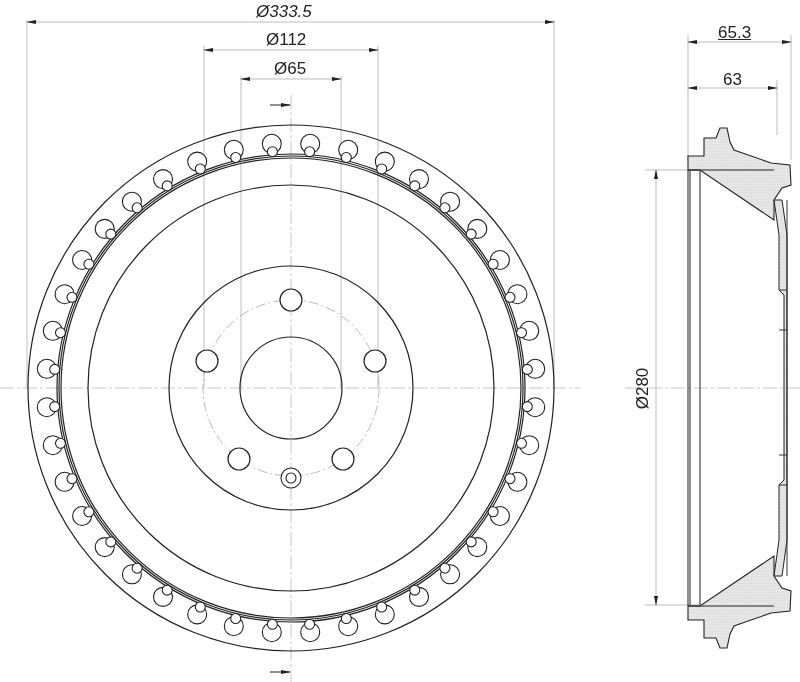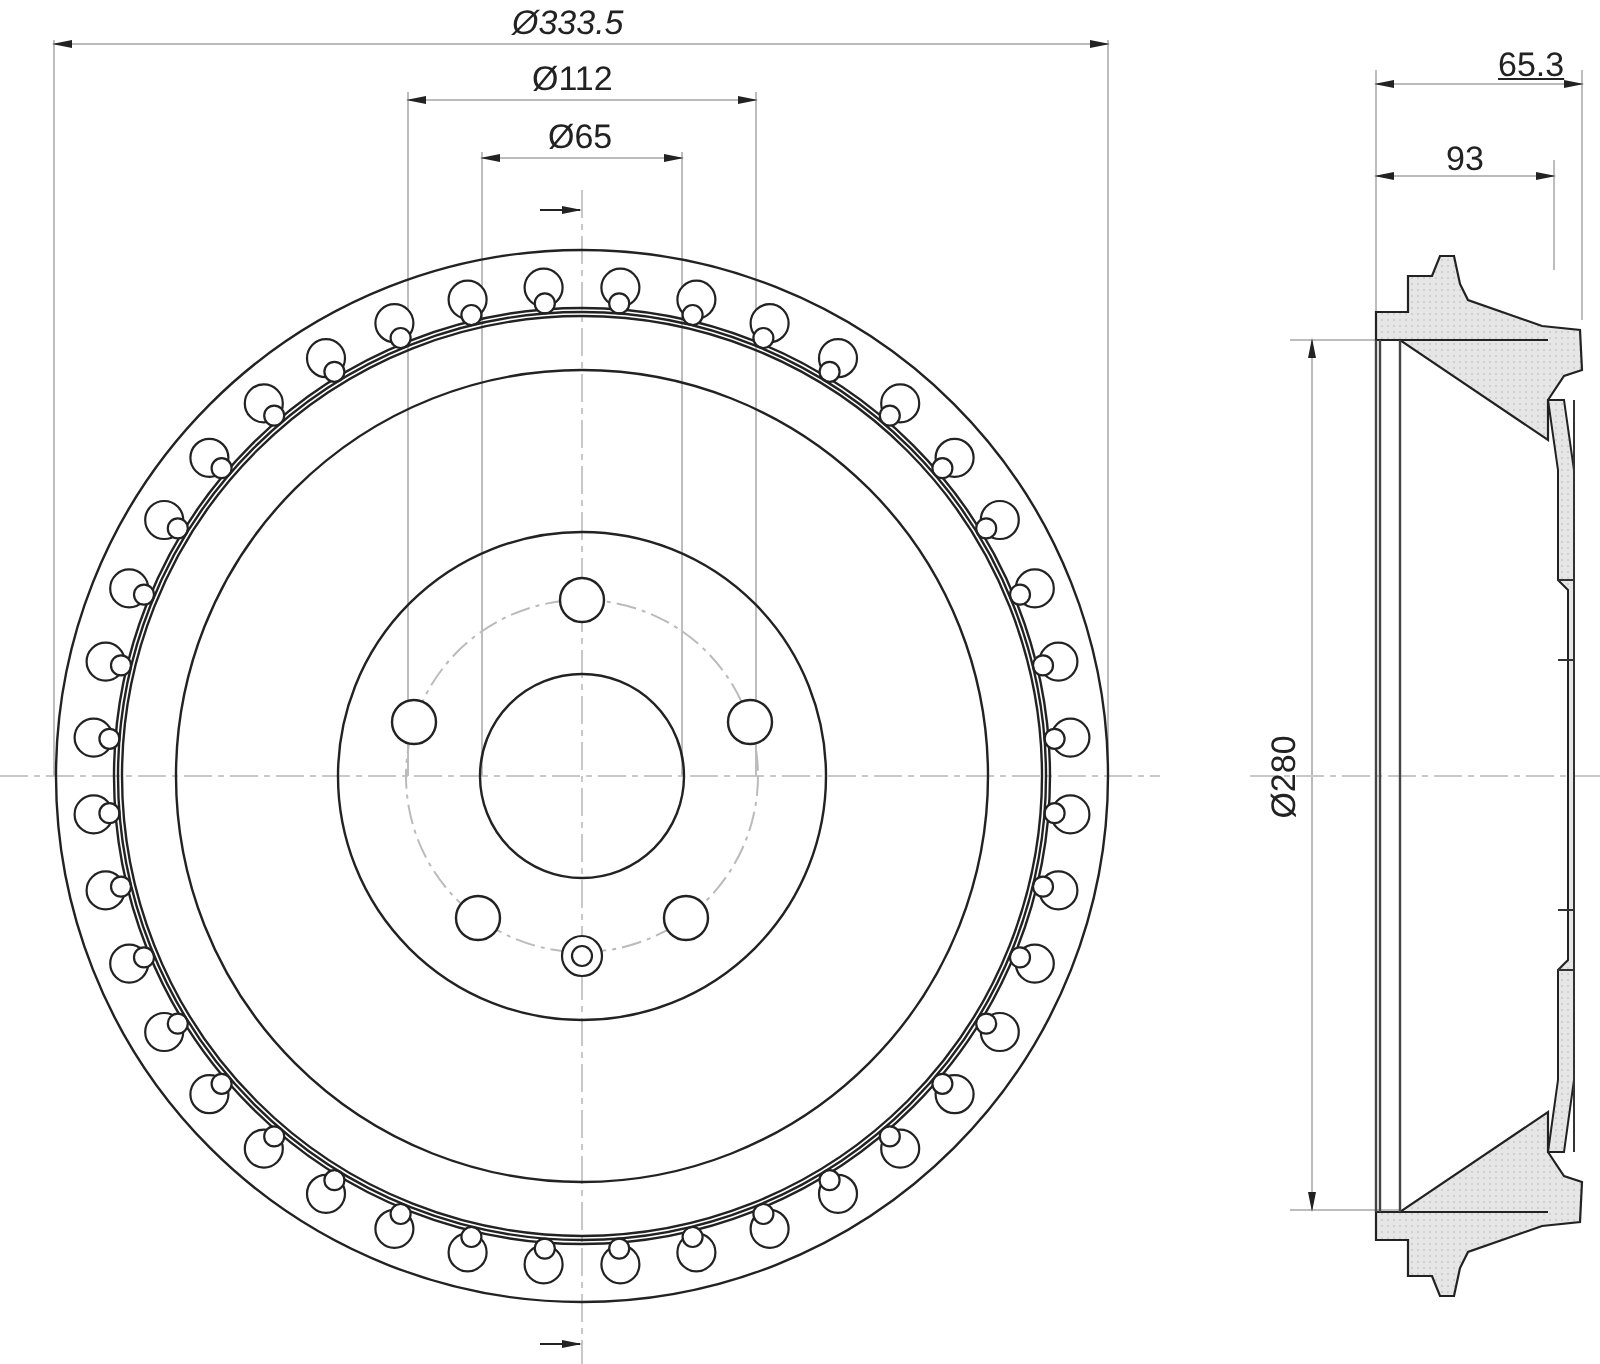--- a/index.html
+++ b/index.html
@@ -188,15 +188,15 @@
       <line x1="779" y1="330" x2="787" y2="330"></line>
       <line x1="779" y1="455" x2="787" y2="455"></line>
       <line x1="779" y1="485" x2="787" y2="485"></line>
     </g>
   </g>
 </svg>
 
 <div class="dim-text" style="left:256px; top:3px;font-style:italic;">Ø333.5</div>
 <div class="dim-text" style="left:266px; top:31px;">Ø112</div>
 <div class="dim-text" style="left:274px; top:60px;">Ø65</div>
-<div class="dim-text" style="left:749px; top:24px;text-decoration:underline;">65.3</div>
-<div class="dim-text" style="left:723px; top:71px;">93</div>
+<div class="dim-text" style="left:718px; top:24px;text-decoration:underline;">65.3</div>
+<div class="dim-text" style="left:723px; top:71px;">63</div>
 <div class="dim-text vertical" style="left:620px; top:380px; width:44px; text-align:center;">Ø280</div>
 
 </body></html>

